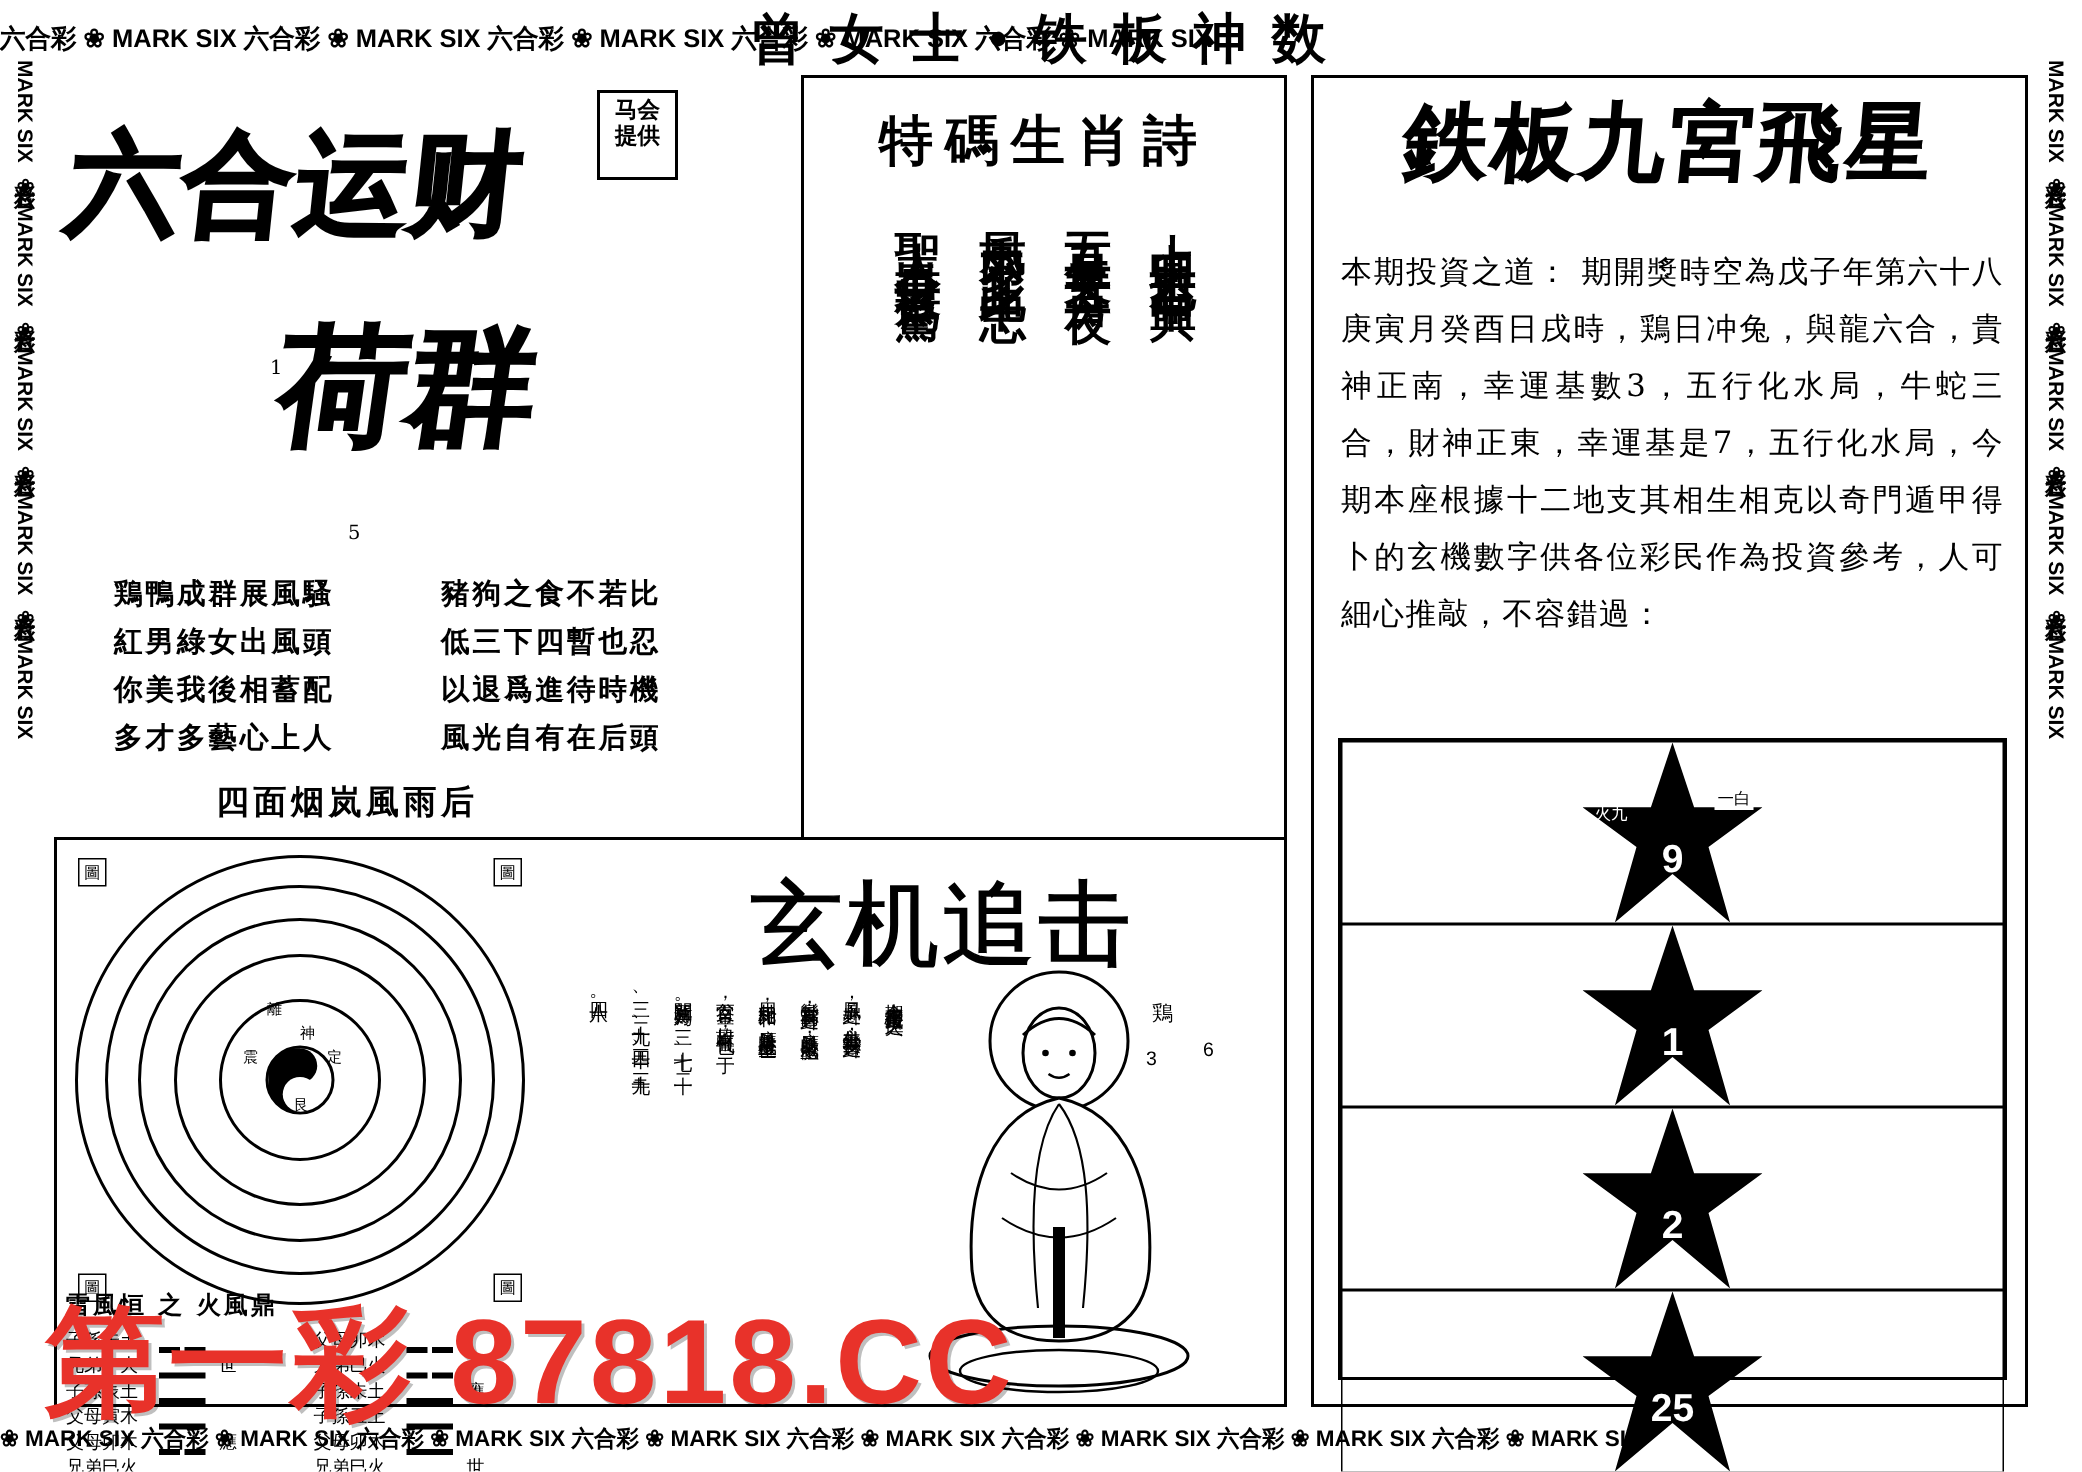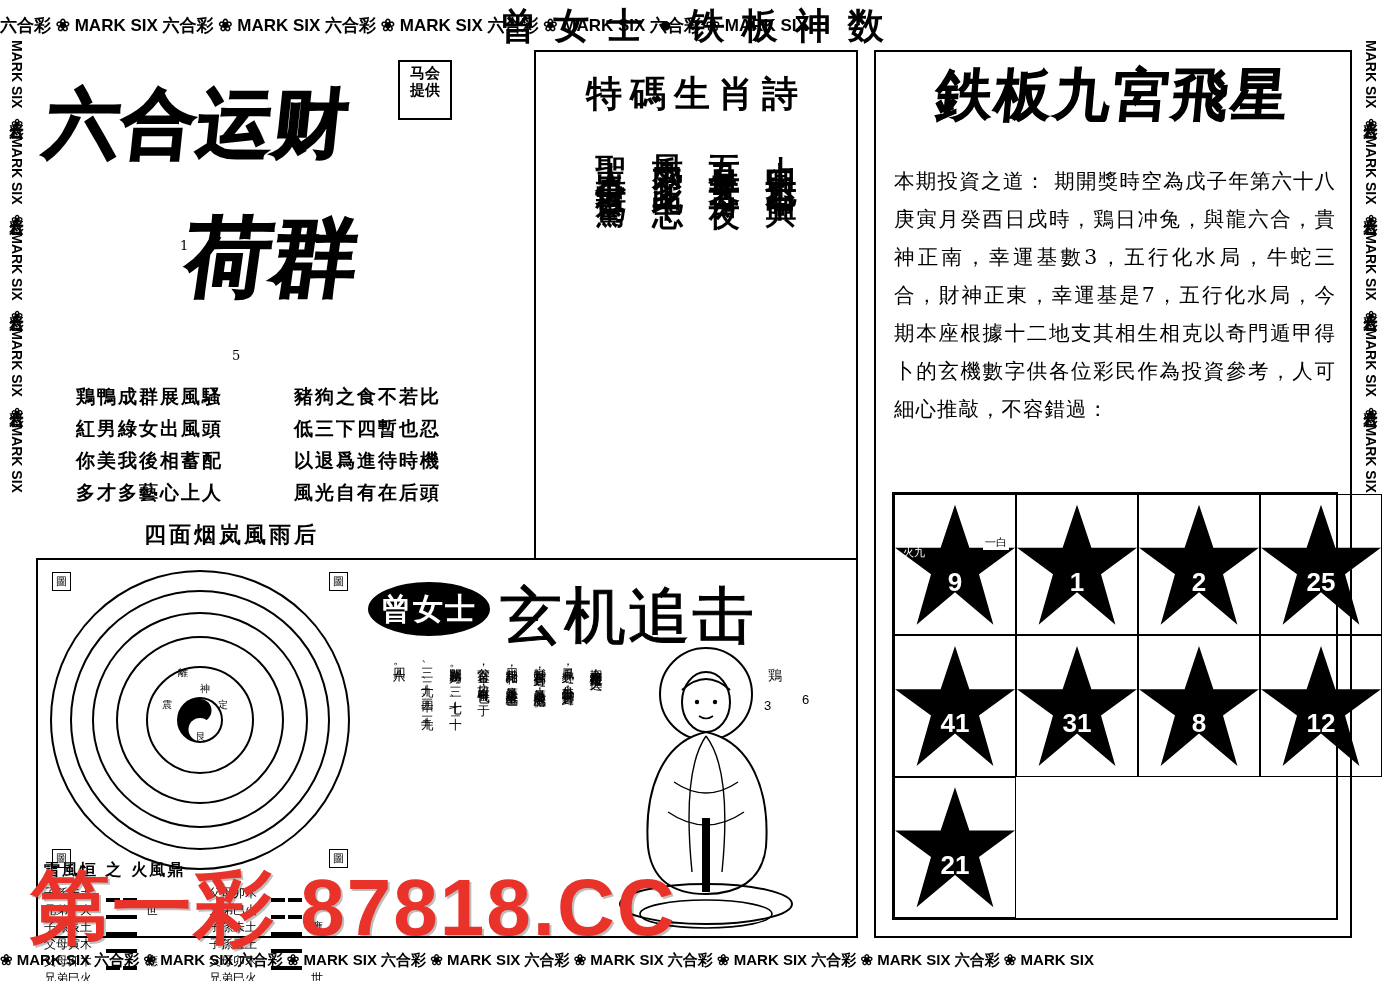--- a/index.html
+++ b/index.html
@@ -102,21 +102,21 @@
     font-family:"DejaVu Serif", serif;
   }
   .c-body {
     position:absolute; top:110px; left:18px; width:442px;
     font-size:20.5px; line-height:38px; letter-spacing:1px; text-align:justify;
   }
   .c-body .c-issue { float:right; }
   .c-grid {
     position:absolute; left:16px; top:440px; width:446px; height:428px;
     border:2px solid #000;
-    display:grid; grid-template-columns:repeat(4,1fr); grid-template-rows:repeat(3,1fr);
+    display:grid; grid-template-columns:repeat(1,1fr); grid-template-rows:repeat(3,1fr);
   }
   .c-cell {
     border:1px solid #000; position:relative;
     display:flex; align-items:center; justify-content:center;
   }
   .star { position:relative; width:120px; height:120px; }
   .star .sh {
     position:absolute; inset:0;
     background:#000;
     clip-path: polygon(50% 0%, 62% 36%, 100% 36%, 70% 58%, 82% 100%, 50% 73%, 18% 100%, 30% 58%, 0% 36%, 38% 36%);
@@ -423,21 +423,20 @@
                   <i></i>
                   <i></i>
                 </span>
               <span class="mk">世</span>
             </div>
           </div>
         </div>
       </div>
 
       <div class="d-title2" style="left:462px;">玄机追击</div>
-      <div class="d-oval">曾女士</div>
 
       <div class="d-textcols">
         <div class="tc">今期本座起得雷風恒之火</div>
         <div class="tc">風鼎之卦，主卦外爲變宮之卦，</div>
         <div class="tc">變卦爲高官之卦，應爻暴財成主體，</div>
         <div class="tc">用卦相比和，應爻暴財戍土生世</div>
         <div class="tc">父官百金，故日有喜气也，于</div>
         <div class="tc">新開單爲好。三、十七、二十</div>
         <div class="tc">三、二十九、三十四、三十九</div>
         <div class="tc">四十八。</div>

